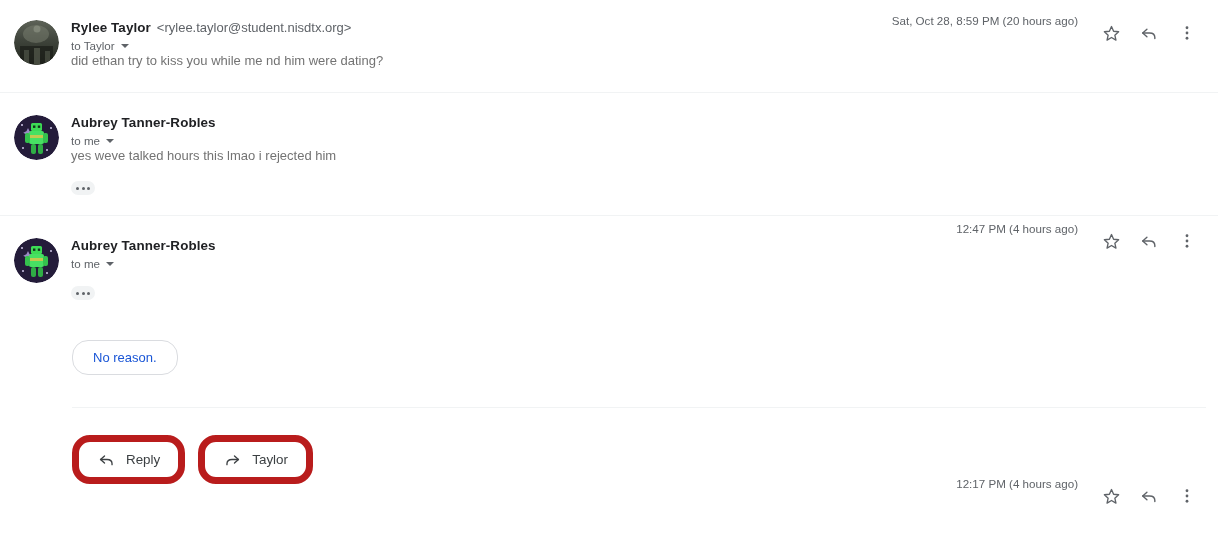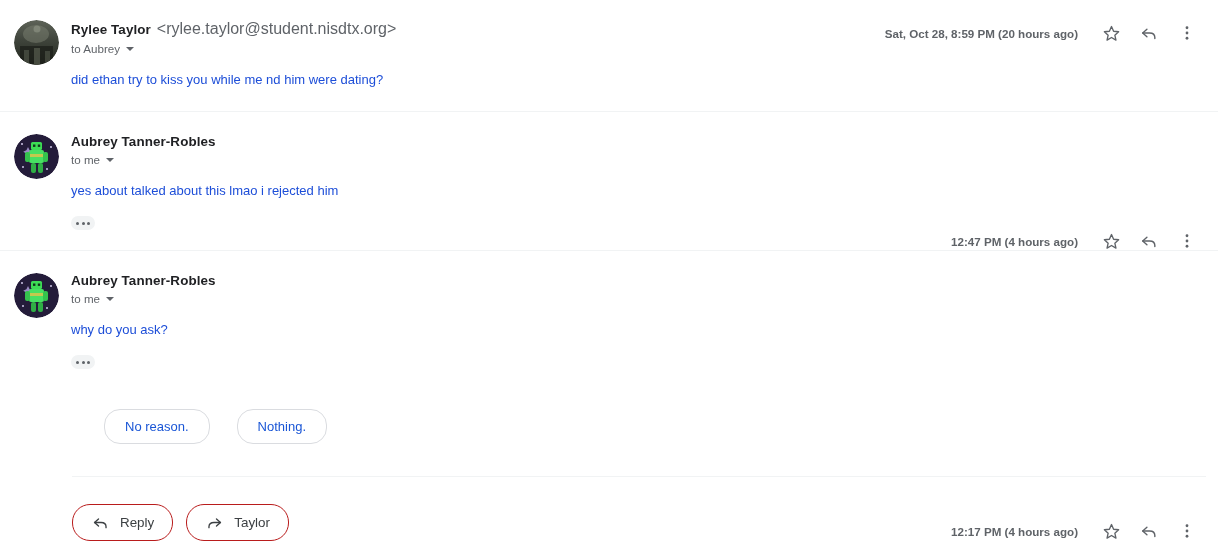--- a/index.html
+++ b/index.html
@@ -58,21 +58,21 @@
     align-items: baseline;
   }
   .sender-name {
     font-size: 13.4px;
     font-weight: bold;
     color: #202124;
     letter-spacing: .1px;
     white-space: nowrap;
   }
   .sender-email {
-    font-size: 16px;
+    font-size: 13px;
     color: #5f6368;
     margin-left: 6px;
     white-space: nowrap;
   }
 
   .to-line {
     display: flex;
     align-items: center;
     margin-top: 4px;
   }
@@ -84,23 +84,23 @@
     margin-left: 6px;
     width: 0; height: 0;
     border-left: 4px solid transparent;
     border-right: 4px solid transparent;
     border-top: 4px solid #5f6368;
     display: inline-block;
   }
 
   .msg-text {
     font-size: 13px;
-    color: #1d4ed8;
+    color: #737373;
     line-height: 18px;
-    margin-top: 16px;
+    margin-top: 0;
   }
 
   .trimmed {
     margin-top: 16px;
     width: 24px;
     height: 14px;
     border-radius: 7px;
     background: #f1f3f4;
     display: flex;
     align-items: center;
@@ -113,23 +113,21 @@
     border-radius: 50%;
     background: #5f6368;
     display: block;
   }
 
   
   .msg-actions {
     position: absolute;
     right: 12px;
     display: flex;
-    align-items: center;
     gap: 0;
-    font-weight: bold;
   }
   .timestamp {
     font-size: 11.6px;
     color: #5f6368;
     white-space: nowrap;
     margin-right: 14px;
   }
   .icon-btn {
     width: 38px;
     height: 38px;
@@ -140,22 +138,22 @@
     cursor: pointer;
     background: transparent;
     border: none;
     padding: 0;
   }
   .icon-btn svg { display: block; }
 
   
   .smart-replies {
     display: flex;
-    gap: 27px;
-    padding-left: 104px;
+    gap: 34px;
+    padding-left: 72px;
   }
   .chip {
     border: 1px solid #dadce0;
     border-radius: 16px;
     height: 33px;
     padding: 0 20px;
     display: flex;
     align-items: center;
     justify-content: center;
     color: #1a56d6;
@@ -172,21 +170,21 @@
     margin-left: 72px;
     margin-right: 12px;
   }
 
   .bottom-actions {
     display: flex;
     gap: 13px;
     padding-left: 72px;
   }
   .action-btn {
-    border: 1px solid #b91c1c;
+    border: 7px solid #b91c1c;
     border-radius: 18px;
     height: 35px;
     padding: 0 18px;
     display: flex;
     align-items: center;
     gap: 10px;
     background: #fff;
     color: #3c4043;
     font-size: 13.4px;
     cursor: pointer;
@@ -225,21 +223,21 @@
           </g>
         </svg>
       </div>
 
       <div class="msg-body">
         <div class="hdr-line">
           <span class="sender-name">Rylee Taylor</span>
           <span class="sender-email">&lt;rylee.taylor@student.nisdtx.org&gt;</span>
         </div>
         <div class="to-line">
-          <span class="to-text">to Aubrey</span>
+          <span class="to-text">to Taylor</span>
           <span class="caret"></span>
         </div>
         <div class="msg-text">did ethan try to kiss you while me nd him were dating?</div>
       </div>
 
       <div class="msg-actions" style="top:14px;">
         <span class="timestamp">Sat, Oct 28, 8:59 PM (20 hours ago)</span>
         <button class="icon-btn">
           <svg width="19" height="19" viewBox="0 0 24 24" fill="none" stroke="#5f6368" stroke-width="1.7" stroke-linejoin="round">
             <path d="M12 3.2l2.66 5.94 6.34.62-4.76 4.3 1.37 6.3L12 17.1l-5.61 3.26 1.37-6.3L3 9.76l6.34-.62z"></path>
@@ -293,29 +291,29 @@
       </div>
 
       <div class="msg-body">
         <div class="hdr-line">
           <span class="sender-name">Aubrey Tanner-Robles</span>
         </div>
         <div class="to-line">
           <span class="to-text">to me</span>
           <span class="caret"></span>
         </div>
-        <div class="msg-text">yes about talked about this lmao i rejected him</div>
+        <div class="msg-text">yes weve talked hours this lmao i rejected him</div>
         <div class="trimmed">
           <span></span>
             <span></span>
             <span></span>
         </div>
       </div>
 
-      <div class="msg-actions" style="top:110px;">
+      <div class="msg-actions" style="top:129px;">
         <span class="timestamp">12:47 PM (4 hours ago)</span>
         <button class="icon-btn">
           <svg width="19" height="19" viewBox="0 0 24 24" fill="none" stroke="#5f6368" stroke-width="1.7" stroke-linejoin="round">
             <path d="M12 3.2l2.66 5.94 6.34.62-4.76 4.3 1.37 6.3L12 17.1l-5.61 3.26 1.37-6.3L3 9.76l6.34-.62z"></path>
           </svg>
         </button>
         <button class="icon-btn">
           <svg width="20" height="20" viewBox="0 0 24 24" fill="none" stroke="#5f6368" stroke-width="1.7" stroke-linecap="round" stroke-linejoin="round">
             <polyline points="9.5,7.5 4.5,12 9.5,16.5"></polyline>
             <path d="M4.5 12h8.2c4 0 6.3 2 6.3 5.4v1.1"></path>
@@ -363,21 +361,20 @@
       </div>
 
       <div class="msg-body">
         <div class="hdr-line">
           <span class="sender-name">Aubrey Tanner-Robles</span>
         </div>
         <div class="to-line">
           <span class="to-text">to me</span>
           <span class="caret"></span>
         </div>
-        <div class="msg-text">why do you ask?</div>
         <div class="trimmed">
           <span></span>
             <span></span>
             <span></span>
         </div>
       </div>
 
       <div class="msg-actions" style="top:261px;">
         <span class="timestamp">12:17 PM (4 hours ago)</span>
         <button class="icon-btn">
@@ -398,23 +395,20 @@
               <circle cx="12" cy="19" r="1.85"></circle>
           </svg>
         </button>
       </div>
     </div>
   </div>
 
   <div class="smart-replies" style="margin-top:20px;">
     <div class="chip">
       <span>No reason.</span>
-    </div>
-    <div class="chip">
-      <span>Nothing.</span>
     </div>
   </div>
 
   <div class="bottom-divider" style="margin-top:32px;"></div>
 
   <div class="bottom-actions" style="margin-top:27px;">
     <div class="action-btn">
       <span>
         <svg width="19" height="19" viewBox="0 0 24 24" fill="none" stroke="#3c4043" stroke-width="1.7" stroke-linecap="round" stroke-linejoin="round">
           <polyline points="9.5,7.5 4.5,12 9.5,16.5"></polyline>

